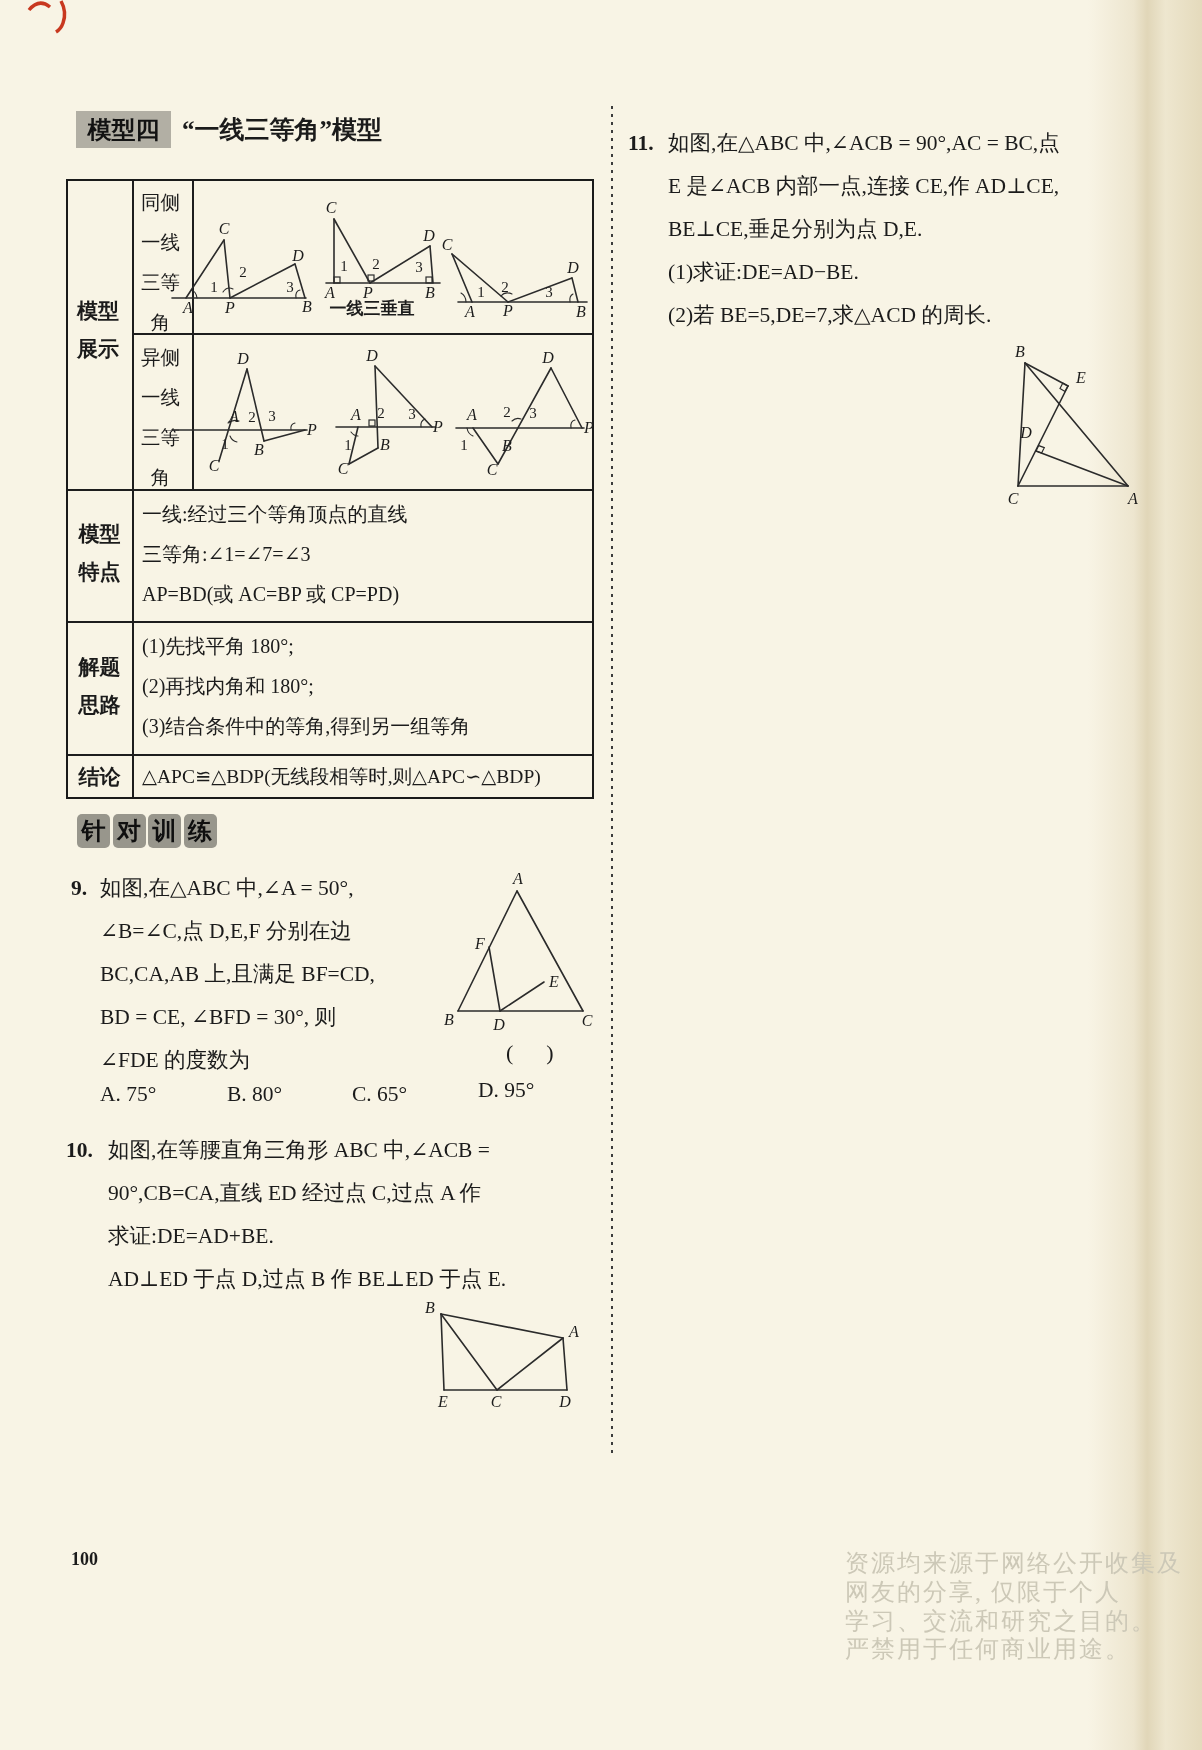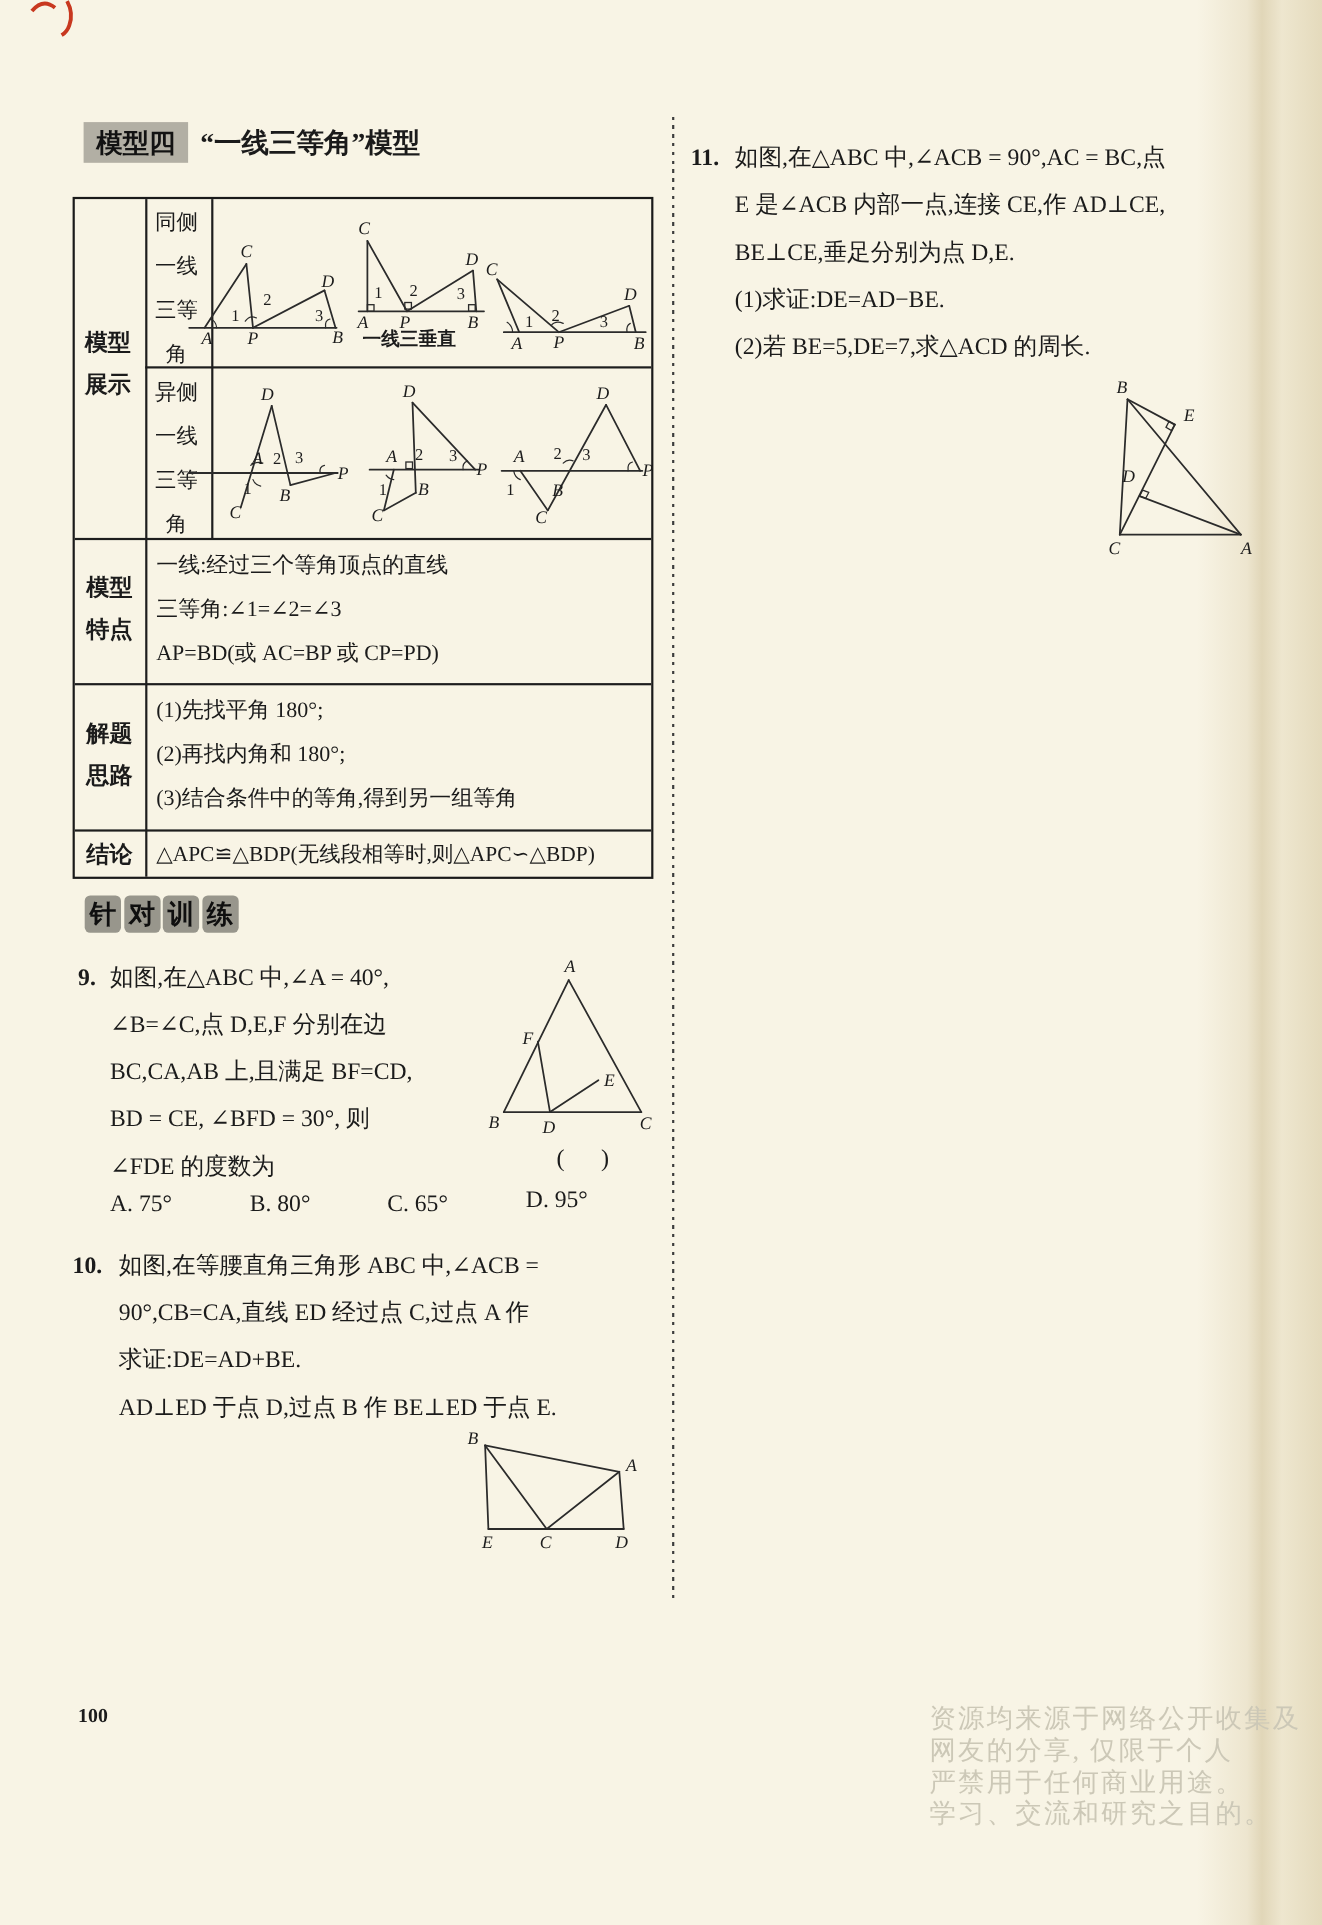--- a/index.html
+++ b/index.html
@@ -190,40 +190,40 @@
     <text class="dn" x="507" y="417">2</text>
     <text class="dn" x="533" y="418">3</text>
     <text x="589" y="433">P</text>
     <text class="dn" x="464" y="450">1</text>
     <text x="507" y="451">B</text>
     <text x="492" y="475">C</text>
   </svg>
 
   <div class="abs" style="left:142px;top:494px;">
     <div class="tline">一线:经过三个等角顶点的直线</div>
-    <div class="tline">三等角:∠1=∠2=∠3</div>
+    <div class="tline">三等角:∠1=∠7=∠3</div>
     <div class="tline">AP=BD(或 AC=BP 或 CP=PD)</div>
   </div>
   <div class="abs" style="left:142px;top:626px;">
     <div class="tline">(1)先找平角 180°;</div>
     <div class="tline">(2)再找内角和 180°;</div>
     <div class="tline">(3)结合条件中的等角,得到另一组等角</div>
   </div>
   <div class="abs" style="left:142px;top:763px;font-size:19.5px;white-space:nowrap;text-align:right;">△APC≌△BDP(无线段相等时,则△APC∽△BDP)</div>
 
   <div class="abs" style="left:77px;top:814px;display:flex;gap:2.5px;">
     <div class="tile">针</div>
     <div class="tile">对</div>
     <div class="tile">训</div>
     <div class="tile">练</div>
   </div>
 
   <div class="abs bold" style="left:71px;top:867px;font-size:21.5px;line-height:43px;">9.</div>
   <div class="abs" style="left:100px;top:867px;">
-    <div class="cline">如图,在△ABC 中,∠A = 40°,</div>
+    <div class="cline">如图,在△ABC 中,∠A = 50°,</div>
     <div class="cline">∠B=∠C,点 D,E,F 分别在边</div>
     <div class="cline">BC,CA,AB 上,且满足 BF=CD,</div>
     <div class="cline">BD = CE, ∠BFD = 30°, 则</div>
     <div class="cline">∠FDE 的度数为</div>
   </div>
   <div class="abs" style="left:506px;top:1040px;font-size:22px;white-space:pre;">(      )</div>
   <div class="abs opt" style="left:100px;top:1082px;">A. 75°</div>
   <div class="abs opt" style="left:227px;top:1082px;">B. 80°</div>
   <div class="abs opt" style="left:352px;top:1082px;">C. 65°</div>
   <div class="abs opt" style="left:478px;top:1078px;">D. 95°</div>
@@ -285,19 +285,19 @@
     <text x="1020" y="357">B</text>
     <text x="1081" y="383">E</text>
     <text x="1026" y="438">D</text>
     <text x="1013" y="504">C</text>
     <text x="1133" y="504">A</text>
   </svg>
 
   <div class="abs" style="left:845px;top:1549px;">
     <div class="wm">资源均来源于网络公开收集及</div>
     <div class="wm">网友的分享, 仅限于个人</div>
+    <div class="wm">学习、交流和研究之目的。</div>
     <div class="wm">严禁用于任何商业用途。</div>
-    <div class="wm">学习、交流和研究之目的。</div>
   </div>
 
   <div class="abs bold" style="left:71px;top:1549px;font-size:18px;">100</div>
 
 </div>
 
 </body></html>

